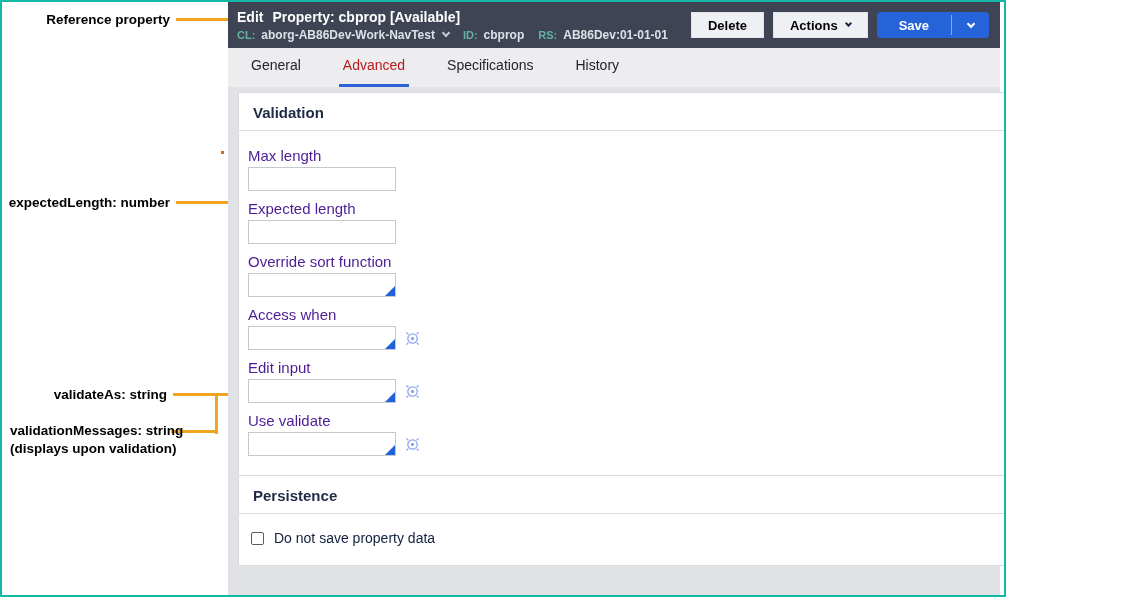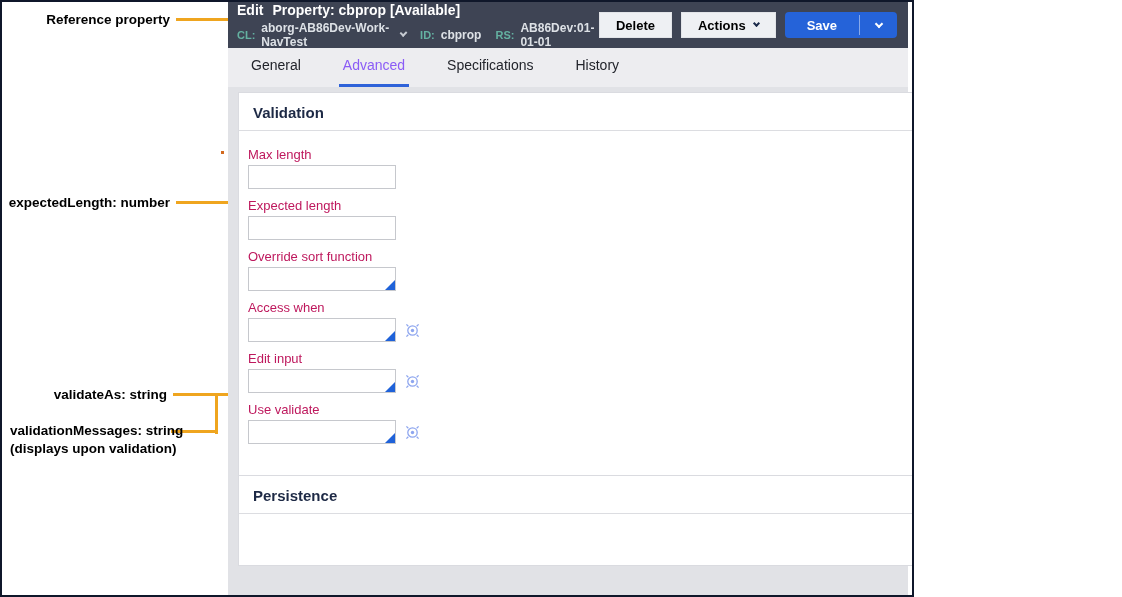--- a/index.html
+++ b/index.html
@@ -1,17 +1,17 @@
 <!DOCTYPE html>
 <html><head>
 <meta charset="utf-8">
 <style>
   * { margin:0; padding:0; box-sizing:border-box; }
   body { font-family:"Liberation Sans", sans-serif; background:#fff; }
-  .frame { position:relative; width:914px; height:597px; background:#fff; border:2px solid #0f172a; overflow:hidden; }
+  .frame { position:relative; width:1006px; height:597px; background:#fff; border:2px solid #14b8a6; overflow:hidden; }
 
   
   .ann { position:absolute; font-weight:bold; font-size:13.5px; color:#000; line-height:16px; }
   .ann.r { text-align:right; left:0; width:168px; }
   .ann-line { position:absolute; height:3px; background:#EFA51F; }
   .ann-vline { position:absolute; width:3px; background:#EFA51F; }
   .stray-mark { position:absolute; left:219px; top:149px; width:3px; height:3px; background:#D2691E; }
 
   
   .app { position:absolute; left:226px; top:0; right:0; bottom:0; background:#e1e2e6; }
@@ -35,33 +35,33 @@
   .split { display:flex; height:26px; border-radius:4px; overflow:hidden; background:#2563d9; }
   .split .save { padding:0 22px; color:#fff; font-size:13px; font-weight:bold; display:flex; align-items:center; }
   .split .divider { width:1px; background:rgba(255,255,255,.45); margin:3px 0; }
   .split .dd { width:37px; display:flex; align-items:center; justify-content:center; color:#fff; }
   .split .chev { border-color:#fff; }
 
   
   .tabstrip { position:absolute; left:0; top:46px; width:calc(100% - 4px); height:39px; background:#ededf0;
               display:flex; align-items:flex-end; padding-left:19px; gap:34px; }
   .tab { font-size:14px; color:#22242b; padding:0 4px 11px 4px; border-bottom:3px solid transparent; cursor:pointer; }
-  .tab.active { color:#8b5cf6; border-bottom-color:#2e62d9; }
+  .tab.active { color:#b91c1c; border-bottom-color:#2e62d9; }
 
   
   .card { position:absolute; left:10px; width:870px; background:#fff; border:1px solid #dadbe0; }
   .card-validation { top:90px; height:398px; }
   .card-persistence { top:473px; height:91px; }
   .card-title { font-size:15px; font-weight:bold; color:#1d2945; padding:11px 14px 9px 14px; }
   .card-divider { border-bottom:1px solid #dcdde1; }
 
   
   .fields { padding:16px 0 0 9px; }
   .field { margin-bottom:9px; }
-  .field-label { display:block; font-size:13px; color:#be185d; margin-bottom:3px; }
+  .field-label { display:block; font-size:15px; color:#4c1d95; margin-bottom:3px; }
   .field-row { display:flex; align-items:center; gap:8px; }
   .input-wrap { position:relative; width:148px; height:24px; background:#fff; border:1px solid #c6c8cd; }
   .input-wrap input { width:100%; height:100%; border:none; outline:none; padding:0 6px; font-size:13px; background:transparent; }
   .ac-corner { position:absolute; right:0; bottom:0; width:0; height:0; border-left:10px solid transparent; border-bottom:10px solid #1f62d9; }
   .target-icon { width:17px; height:17px; display:flex; }
   .select-box { position:relative; width:112px; height:26px; background:#fff; border:1px solid #c6c8cd; cursor:pointer; }
   .select-box .chev { position:absolute; right:10px; top:9px; border-color:#15171c; }
 
   
   .check-row { display:flex; align-items:center; gap:10px; padding:16px 0 0 12px; cursor:pointer; }
@@ -233,16 +233,20 @@
           </div>
         </div>
 
 
       </div>
     </div>
 
     <div class="card card-persistence">
       <div class="card-title">Persistence</div>
       <div class="card-divider"></div>
+      <div class="check-row">
+        <span class="checkbox"></span>
+        <span class="check-label">Do not save property data</span>
+      </div>
     </div>
 
   </div>
 </div>
 
 </body></html>

